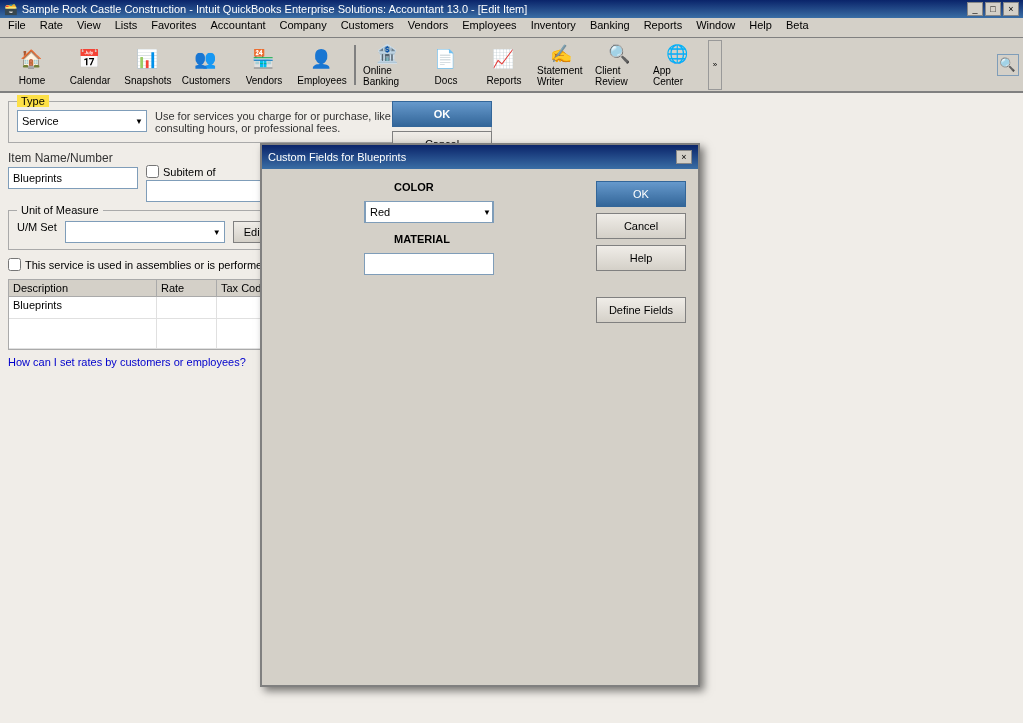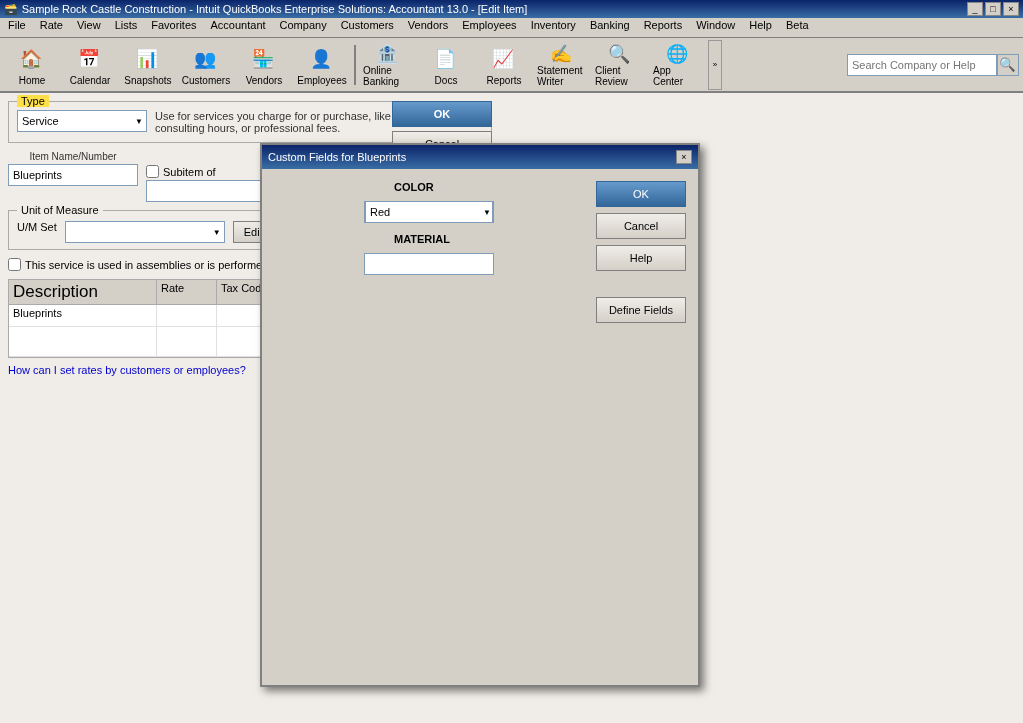--- a/index.html
+++ b/index.html
@@ -209,21 +209,21 @@
       display: flex;
       align-items: flex-start;
       gap: 8px;
       margin-bottom: 8px;
     }
     .field-group {
       display: flex;
       flex-direction: column;
       gap: 2px;
     }
-    .field-label { font-size: 10px; color: #333; text-align: center; }
+    .field-label { font-size: 12px; color: #333; }
     .text-input {
       height: 22px;
       border: 1px solid #7f9db9;
       background: white;
       font-size: 11px;
       padding: 0 4px;
     }
     .checkbox-row {
       display: flex;
       align-items: center;
@@ -291,21 +291,21 @@
       width: 350px;
       border: 1px solid #aaa;
       background: white;
       margin-bottom: 6px;
     }
     .item-table-header {
       display: flex;
       background: #d4d0c8;
       border-bottom: 1px solid #aaa;
     }
-    .col-desc { flex: 1; padding: 2px 4px; font-size: 17px; border-right: 1px solid #aaa; }
+    .col-desc { flex: 1; padding: 2px 4px; font-size: 11px; border-right: 1px solid #aaa; }
     .col-rate { width: 60px; padding: 2px 4px; font-size: 11px; border-right: 1px solid #aaa; }
     .col-taxcode { width: 70px; padding: 2px 4px; font-size: 11px; border-right: 1px solid #aaa; }
     .col-account { width: 70px; padding: 2px 4px; font-size: 11px; }
     .item-table-row {
       display: flex;
       border-bottom: 1px solid #e0e0e0;
       min-height: 22px;
     }
     .cell { padding: 2px 4px; font-size: 11px; border-right: 1px solid #e0e0e0; }
 
@@ -542,21 +542,20 @@
   <div class="toolbar-btn">
     <div class="toolbar-icon">🔍</div>
     <span>Client Review</span>
   </div>
   <div class="toolbar-btn">
     <div class="toolbar-icon">🌐</div>
     <span>App Center</span>
   </div>
   <div class="more-btn">»</div>
   <div class="toolbar-search">
-    <input type="text" class="" style="width: 150px; height: 22px; border: 1px solid rgb(127, 157, 185); background: white; padding: 0px 4px; font-size: 11px; color: rgb(136, 136, 136);" placeholder="Search Company or Help">
     <button class="search-btn">🔍</button>
   </div>
 </div>
 
 <div class="main-content">
 
   <div class="edit-item">
     
     <div class="type-section">
       <span class="type-label">Type</span>

